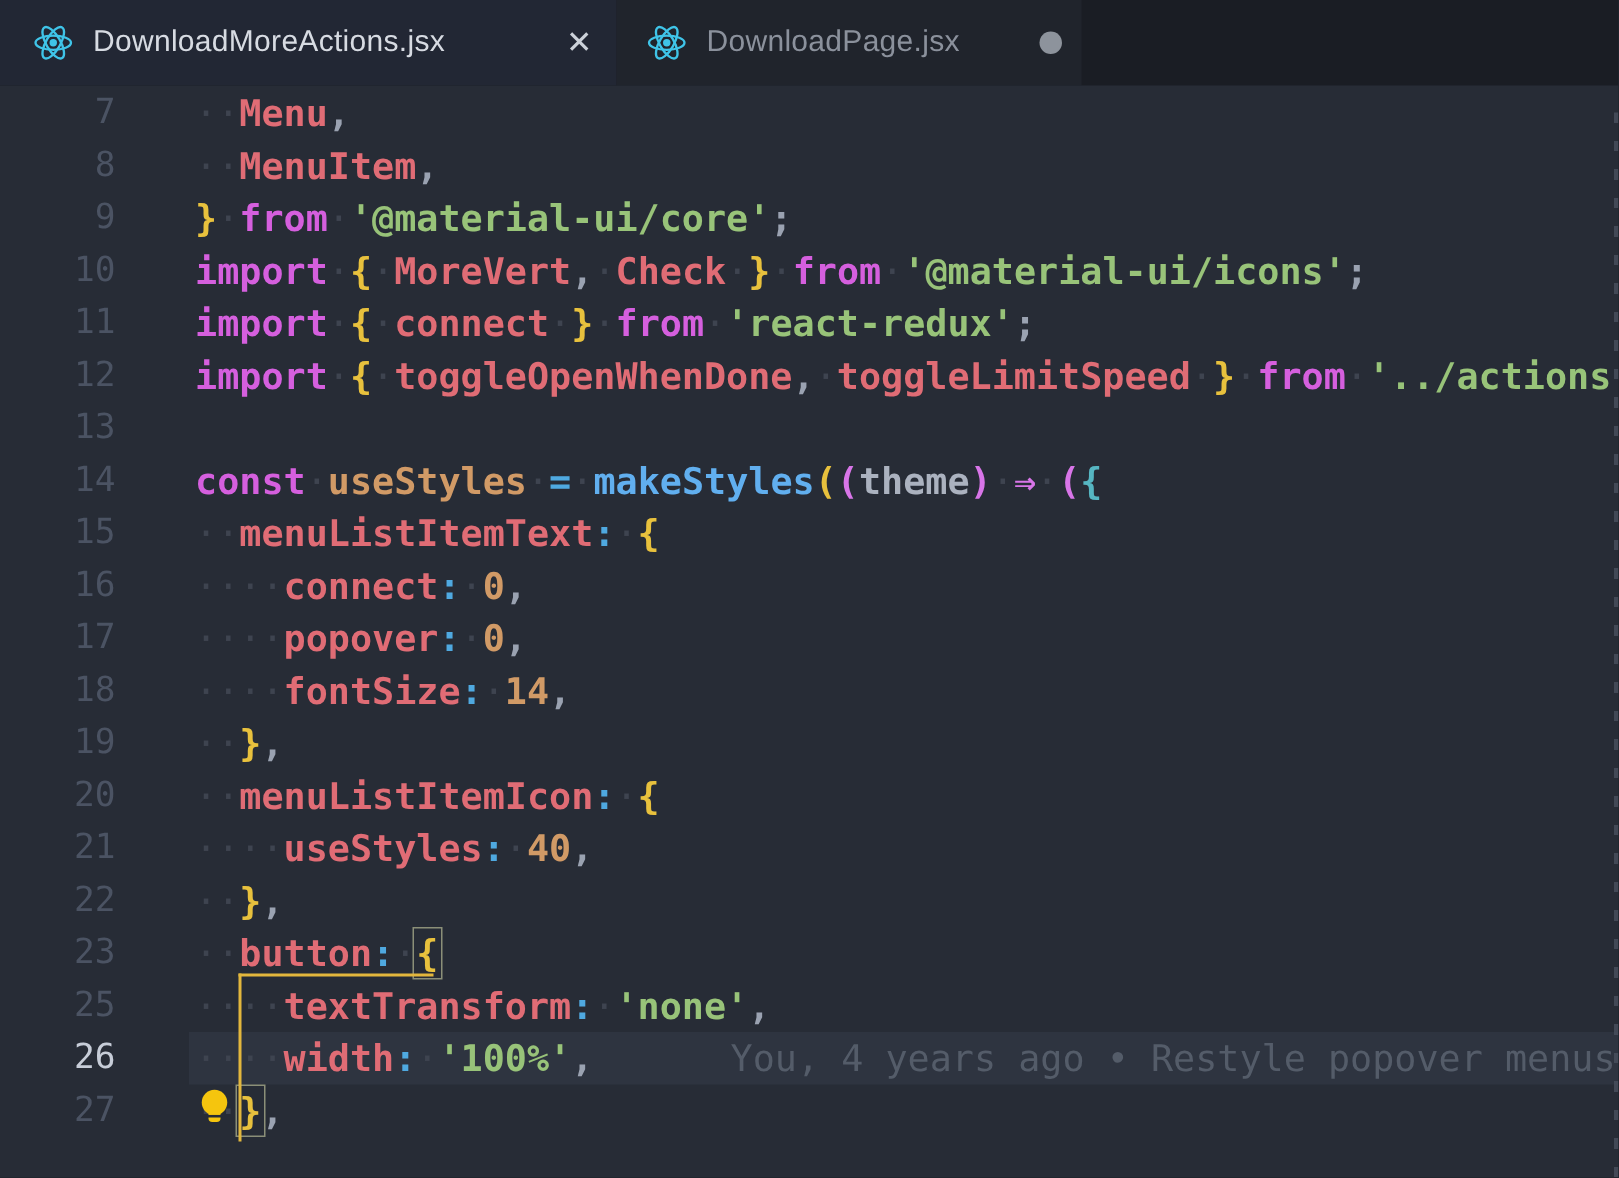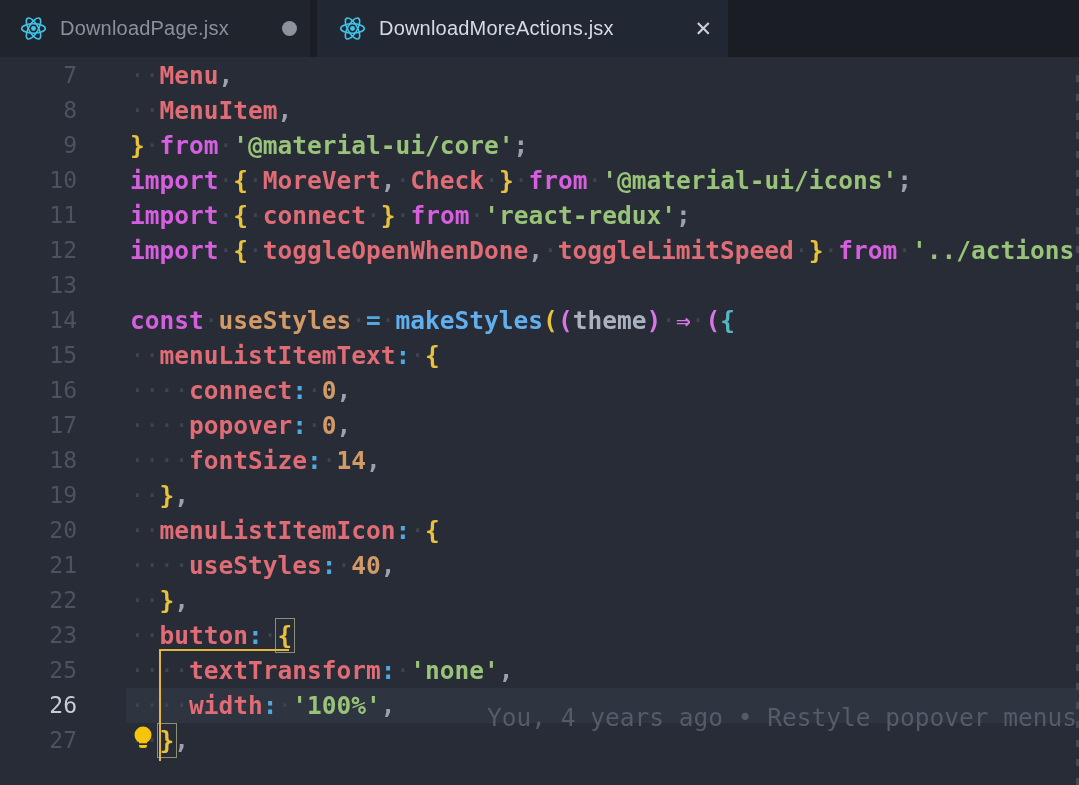--- a/index.html
+++ b/index.html
@@ -30,21 +30,21 @@
   
   .editor{flex:1;position:relative;overflow:hidden;background:var(--editor-bg);
     font-family:"DejaVu Sans Mono",monospace;font-weight:700;font-size:24.5px;}
   #lines{position:absolute;top:1px;left:0;right:0;}
   .row{height:35px;line-height:35px;white-space:pre;position:relative;}
   .hl{position:absolute;left:126px;right:0;top:0;bottom:0;background:var(--line-highlight);}
   .ln{position:relative;display:inline-block;width:77px;text-align:right;color:var(--gutter-fg);
     font-weight:400;font-size:23px;vertical-align:top;}
   .row.current .ln{color:var(--gutter-active-fg);}
   .code{position:relative;padding-left:53px;}
-  .blame{position:absolute;left:487px;top:12px;color:var(--blame-fg);font-weight:400;white-space:pre;}
+  .blame{position:absolute;left:487px;top:0;color:var(--blame-fg);font-weight:400;white-space:pre;}
   .tk-kw{color:var(--keyword);} .tk-id{color:var(--identifier);} .tk-str{color:var(--string);margin-top:27px;}
   .tk-num{color:var(--number);} .tk-fn{color:var(--function);} .tk-op{color:var(--operator);}
   .tk-var{color:var(--variable);} .tk-comma,.tk-semi{color:var(--punct);}
   .tk-b1,.tk-b1box{color:var(--bracket1);} .tk-b2{color:var(--bracket2);} .tk-b3{color:var(--bracket3);}
   .tk-ws{color:var(--whitespace);font-weight:400;}
   .tk-b1box{outline:1.5px solid var(--match-box-border);outline-offset:2px;}
   .guide-h{position:absolute;left:159px;top:592px;width:130px;height:2px;background:var(--guide);}
   .guide-v{position:absolute;left:159px;top:592px;width:2px;height:112px;background:var(--guide);}
   .bulb{position:absolute;left:132px;top:668px;width:22px;height:30px;}
   .bulb .bulb-fill{fill:var(--bulb);}
@@ -52,48 +52,48 @@
   .edge-marks{position:absolute;right:0;top:18px;bottom:0;width:3px;
     background:repeating-linear-gradient(to bottom,#49505e 0 7px,transparent 7px 19px);opacity:.8;}
 </style>
 </head>
 <body>
 
 <div class="screen">
 
   <div class="tabbar">
 
+    <div class="tab active">
+      <span class="ticon">
+        <svg width="27" height="27" viewBox="-12 -12 24 24">
+          <g stroke="#3fc4e8" stroke-width="1.4" fill="none">
+            <ellipse rx="10.5" ry="4.2"></ellipse>
+            <ellipse rx="10.5" ry="4.2" transform="rotate(60)"></ellipse>
+            <ellipse rx="10.5" ry="4.2" transform="rotate(120)"></ellipse>
+          </g>
+          <circle r="2.2" fill="#3fc4e8"></circle>
+        </svg>
+      </span>
+      <span class="tlabel">DownloadMoreActions.jsx</span>
+      <span class="close">✕</span>
+    </div>
+
     <div class="tab inactive">
       <span class="ticon">
         <svg width="27" height="27" viewBox="-12 -12 24 24">
           <g stroke="#3fc4e8" stroke-width="1.4" fill="none">
             <ellipse rx="10.5" ry="4.2"></ellipse>
             <ellipse rx="10.5" ry="4.2" transform="rotate(60)"></ellipse>
             <ellipse rx="10.5" ry="4.2" transform="rotate(120)"></ellipse>
           </g>
           <circle r="2.2" fill="#3fc4e8"></circle>
         </svg>
       </span>
       <span class="tlabel">DownloadPage.jsx</span>
       <span class="dot"></span>
-    </div>
-
-    <div class="tab active">
-      <span class="ticon">
-        <svg width="27" height="27" viewBox="-12 -12 24 24">
-          <g stroke="#3fc4e8" stroke-width="1.4" fill="none">
-            <ellipse rx="10.5" ry="4.2"></ellipse>
-            <ellipse rx="10.5" ry="4.2" transform="rotate(60)"></ellipse>
-            <ellipse rx="10.5" ry="4.2" transform="rotate(120)"></ellipse>
-          </g>
-          <circle r="2.2" fill="#3fc4e8"></circle>
-        </svg>
-      </span>
-      <span class="tlabel">DownloadMoreActions.jsx</span>
-      <span class="close">✕</span>
     </div>
 
   </div>
 
   <div class="editor">
     <div id="lines">
         <div class="row"><span class="ln">7</span><span class="code"><span class="tk-ws">··</span><span class="tk-id">Menu</span><span class="tk-comma">,</span></span></div>
         <div class="row"><span class="ln">8</span><span class="code"><span class="tk-ws">··</span><span class="tk-id">MenuItem</span><span class="tk-comma">,</span></span></div>
         <div class="row"><span class="ln">9</span><span class="code"><span class="tk-b1">}</span><span class="tk-ws">·</span><span class="tk-kw">from</span><span class="tk-ws">·</span><span class="tk-str">'@material-ui/core'</span><span class="tk-semi">;</span></span></div>
         <div class="row"><span class="ln">10</span><span class="code"><span class="tk-kw">import</span><span class="tk-ws">·</span><span class="tk-b1">{</span><span class="tk-ws">·</span><span class="tk-id">MoreVert</span><span class="tk-comma">,</span><span class="tk-ws">·</span><span class="tk-id">Check</span><span class="tk-ws">·</span><span class="tk-b1">}</span><span class="tk-ws">·</span><span class="tk-kw">from</span><span class="tk-ws">·</span><span class="tk-str">'@material-ui/icons'</span><span class="tk-semi">;</span></span></div>

